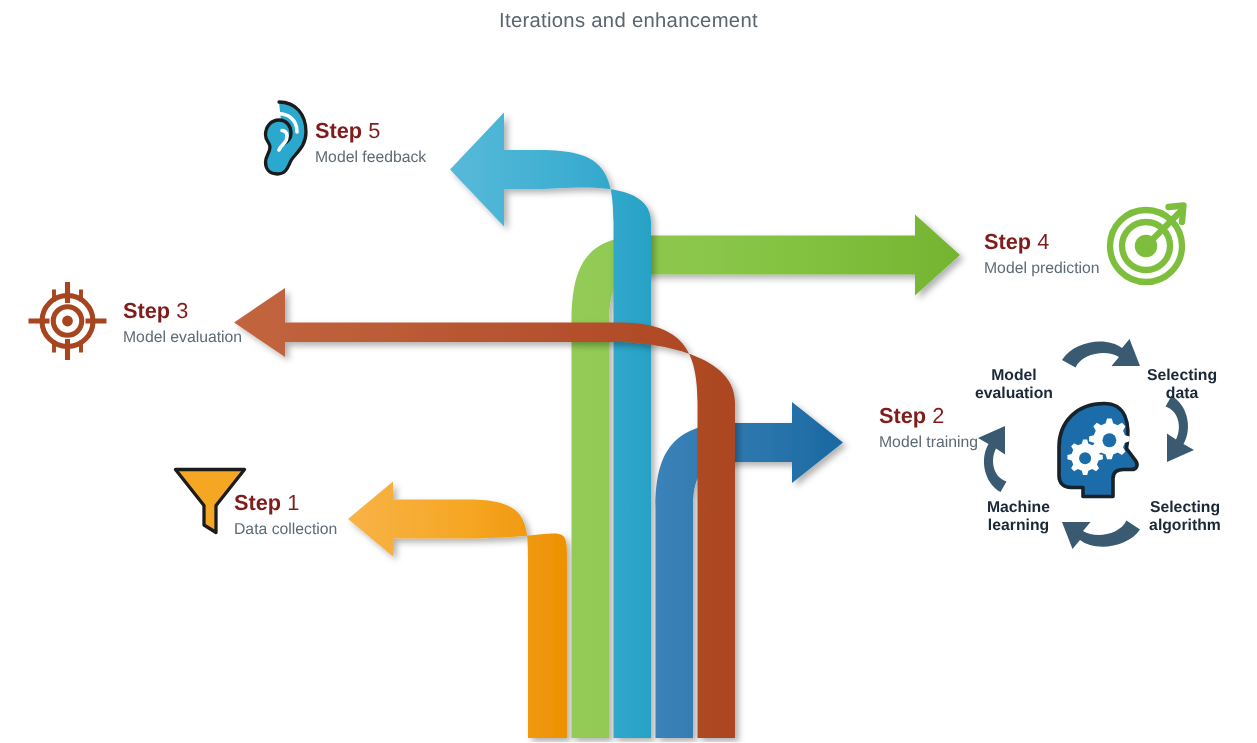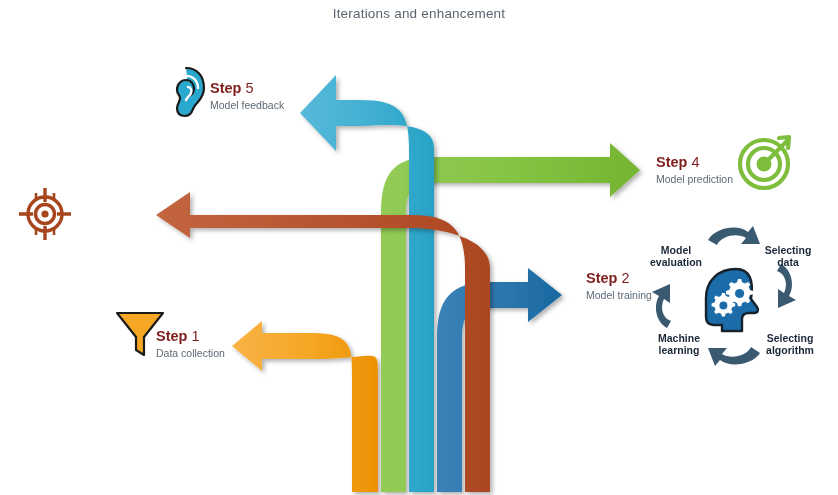--- a/index.html
+++ b/index.html
@@ -177,20 +177,24 @@
   </div>
 
   <div class="icon" style="left:18px;top:186px;">
     <svg width="54" height="56" viewBox="0 0 54 56">
       <circle cx="27" cy="28" r="17" fill="none" stroke="#A6451E" stroke-width="3.4"></circle>
       <circle cx="27" cy="28" r="9.5" fill="none" stroke="#A6451E" stroke-width="3.4"></circle>
       <circle cx="27" cy="28" r="3.6" fill="#A6451E"></circle>
       <path d="M27,2 L27,16 M27,40 L27,54 M1,28 L15,28 M39,28 L53,28" stroke="#A6451E" stroke-width="3.4" stroke-linecap="butt"></path>
       <path d="M18,7 L18,15 M36,7 L36,15 M18,41 L18,49 M36,41 L36,49" stroke="#A6451E" stroke-width="2.6"></path>
     </svg>
+  </div>
+  <div class="step right" style="left:82px;top:200px;">
+    <div class="head"><b>Step</b> <span>3</span></div>
+    <div class="sub">Model evaluation</div>
   </div>
 
   <div class="step right" style="left:586px;top:270px;">
     <div class="head"><b>Step</b> <span>2</span></div>
     <div class="sub">Model training</div>
   </div>
 
   <div class="icon" style="left:113px;top:307px;">
     <svg width="54" height="52" viewBox="0 0 54 52">
       <path d="M4,6 L50,6 L31,30 L31,48 L23,43 L23,30 Z" fill="#F5A623" stroke="#1b1b1b" stroke-width="2.2" stroke-linejoin="round"></path>

